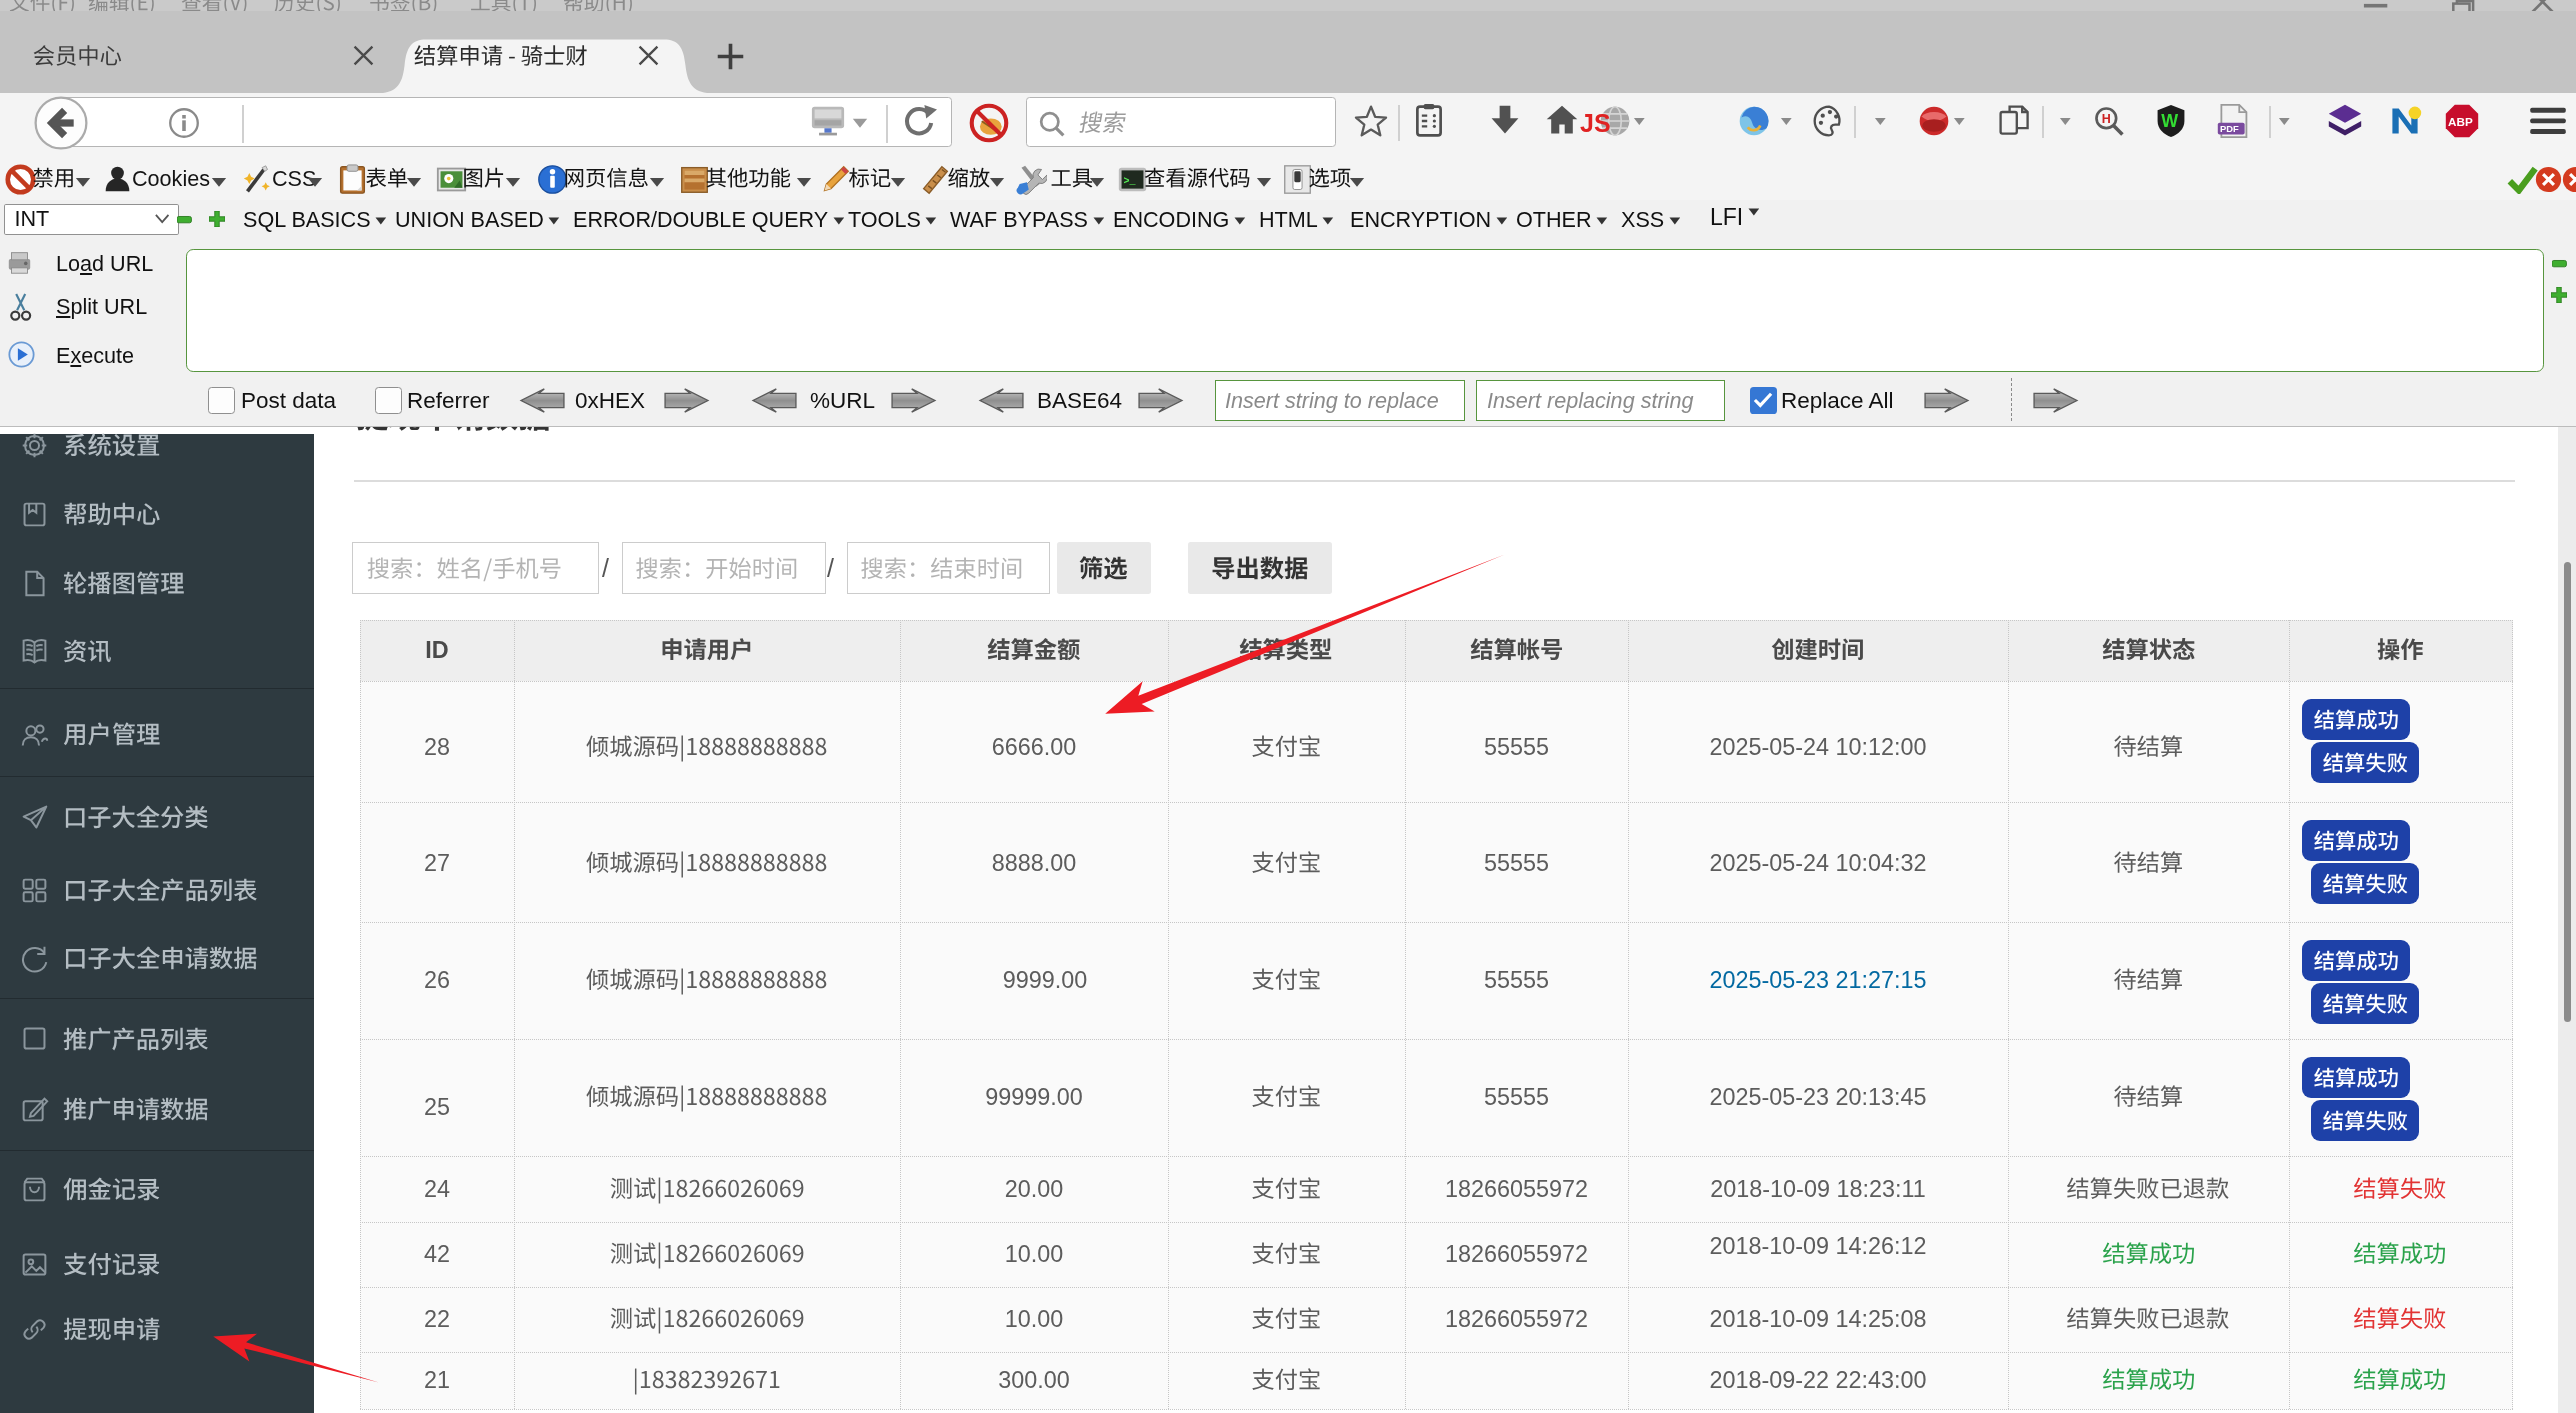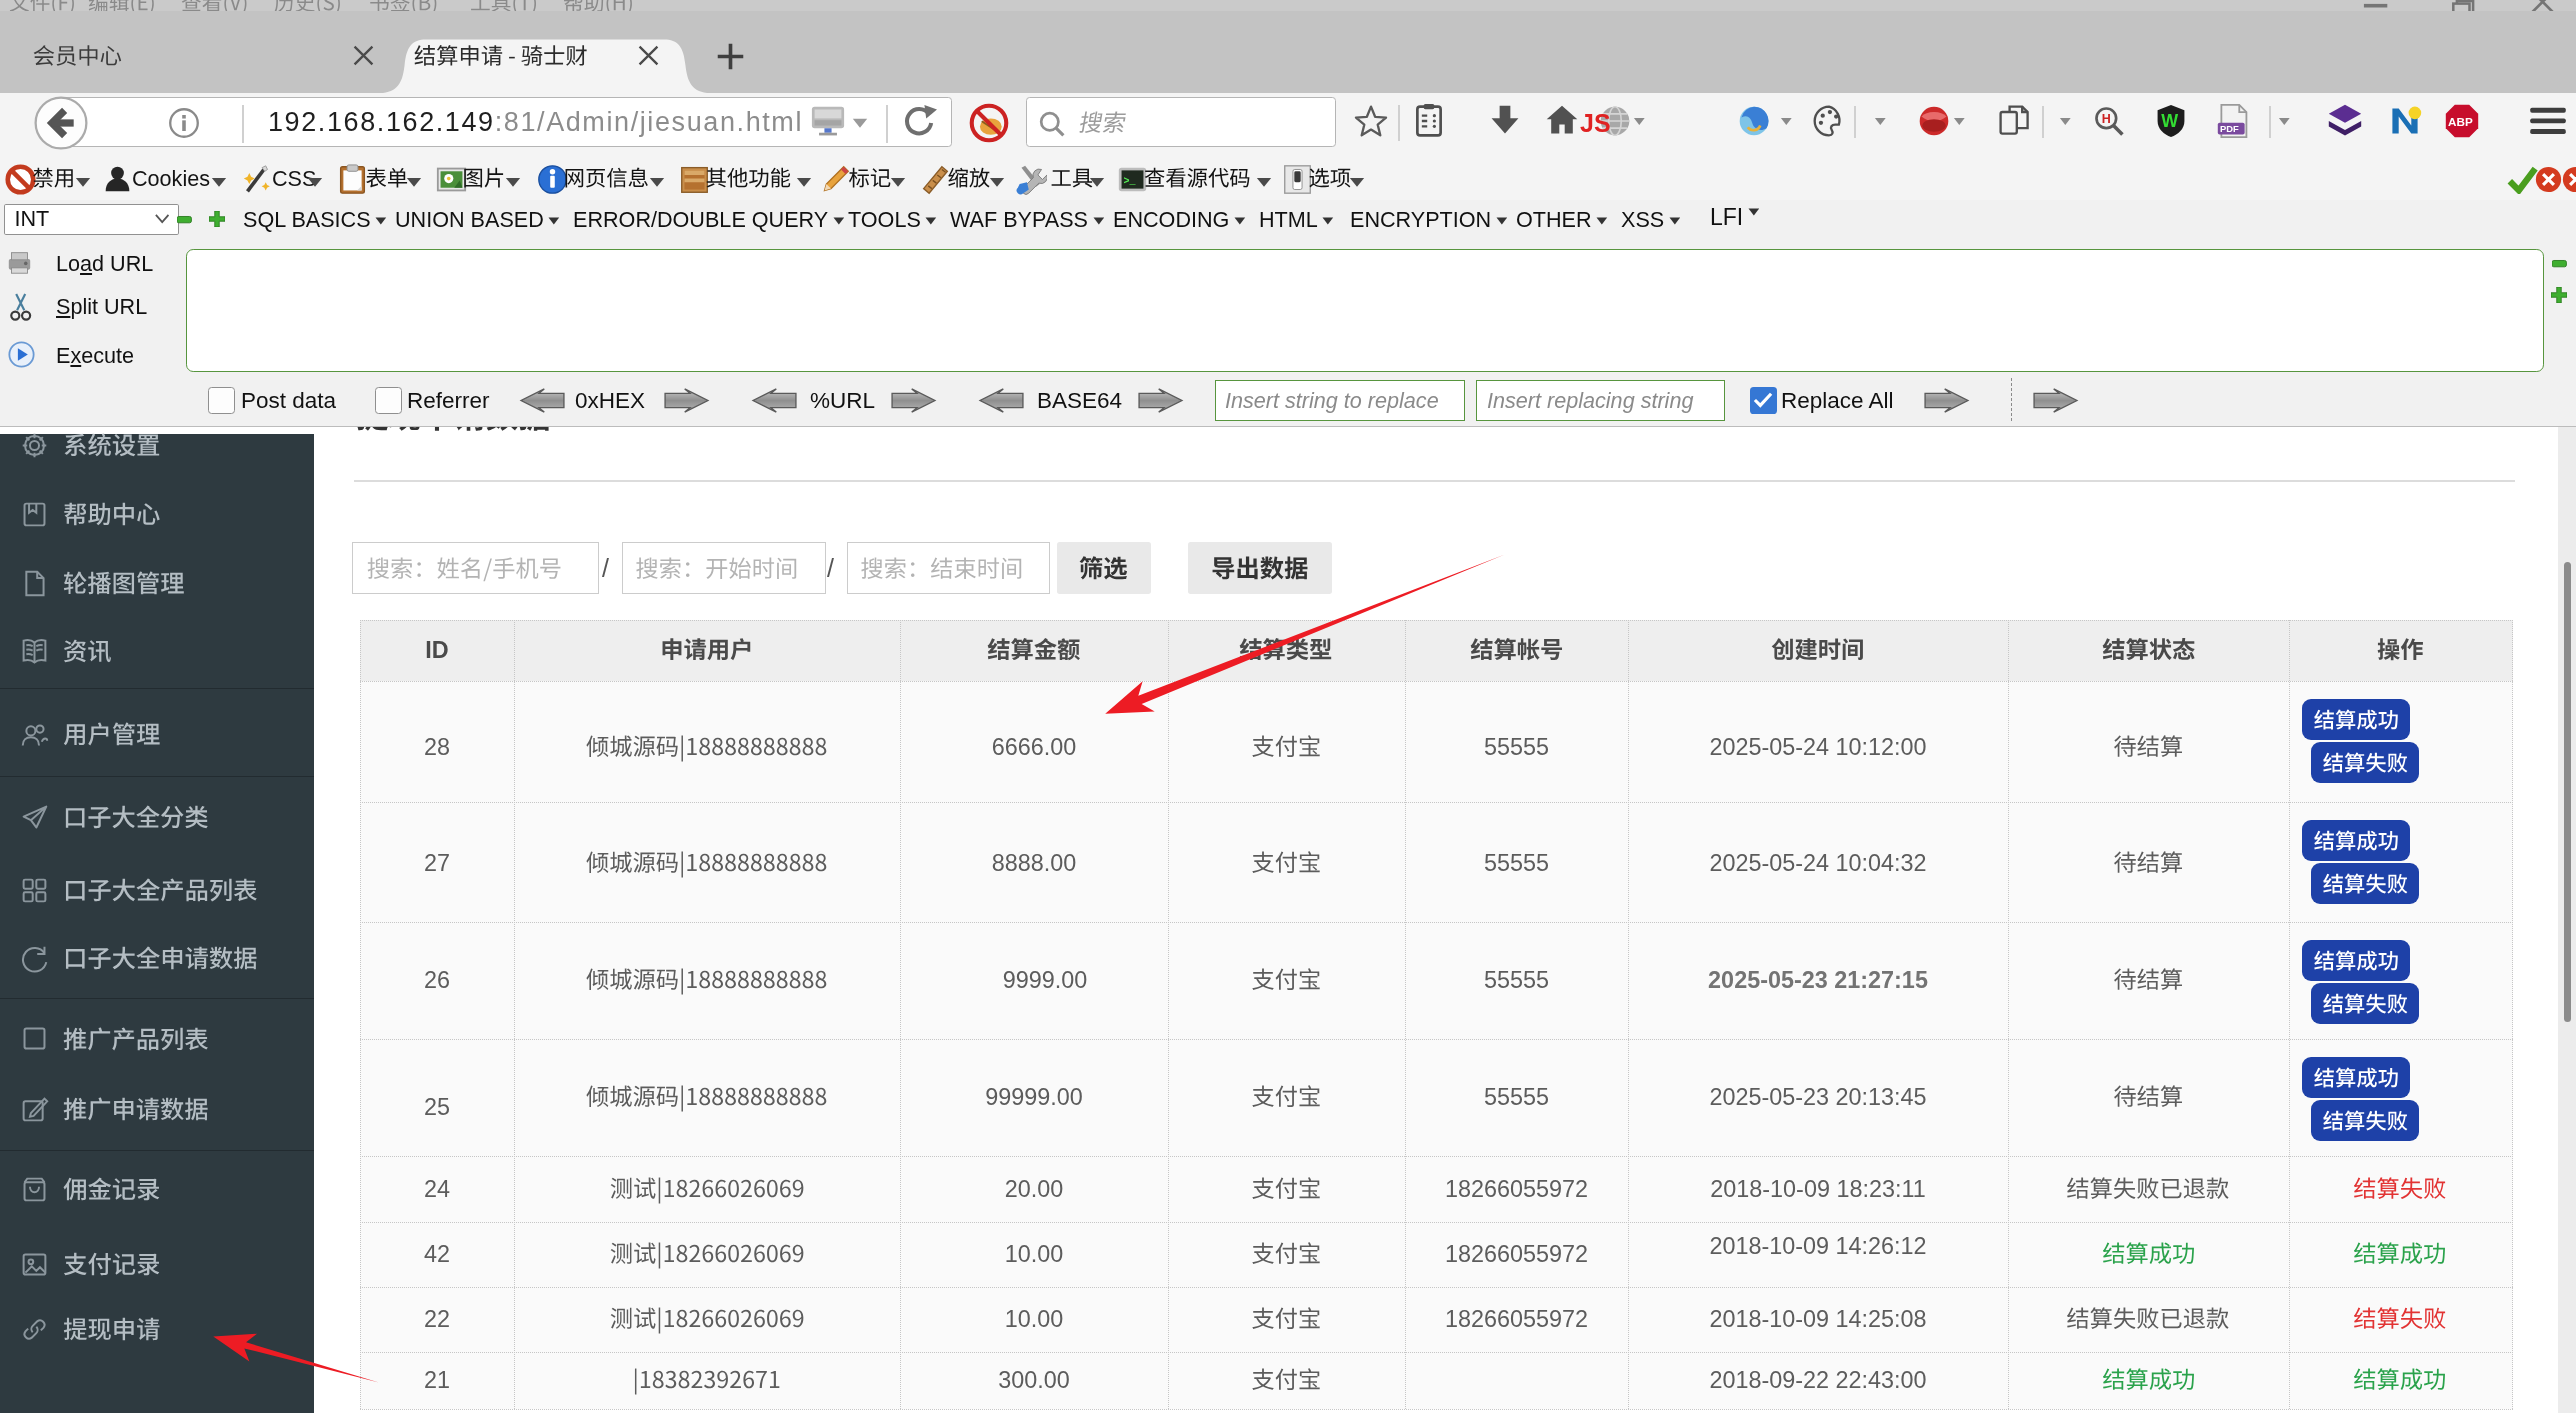--- a/index.html
+++ b/index.html
@@ -300,21 +300,20 @@
       <circle cx="32" cy="32" r="28" fill="#fdfdfd" stroke="#ababab" stroke-width="2.5"></circle>
       <path d="M36 18 L22 32 L36 46" stroke="#555" stroke-width="8" fill="none"></path>
       <rect x="22" y="28" width="24" height="8" fill="#555"></rect>
     </svg>
     <svg style="position:absolute;left:168px;top:107px;" width="32" height="32" viewBox="0 0 36 36">
       <circle cx="18" cy="18" r="15.5" fill="none" stroke="#8a8a8a" stroke-width="2.6"></circle>
       <rect x="16" y="15" width="4" height="12" fill="#8a8a8a"></rect>
       <rect x="16" y="9" width="4" height="4" fill="#8a8a8a"></rect>
     </svg>
     <div style="position:absolute;left:242px;top:105px;width:1.8px;height:38px;background:#d0d0d0;"></div>
-    <div style="position:absolute;left:268px;top:99px;width:685px;height:47px;font-size:27px;color:#222;font-weight:400;text-align:left;line-height:47px;white-space:nowrap;letter-spacing:1.6px;"><span style="color:#1f1f1f">192.168.162.149</span><span style="color:#8c8c8c">:81/Admin/jiesuan.html</span></div>
     <svg style="position:absolute;left:810px;top:105px;" width="36" height="34" viewBox="0 0 40 38">
       <rect x="2" y="2" width="36" height="24" rx="3" fill="#b9b9b9"></rect>
       <rect x="5" y="5" width="30" height="10" fill="#d8d8d8"></rect>
       <rect x="5" y="17" width="30" height="6" fill="#a5a5a5"></rect>
       <rect x="16" y="26" width="8" height="5" fill="#5577cc"></rect>
       <rect x="10" y="31" width="20" height="3" fill="#9a9a9a"></rect>
     </svg>
     <svg style="position:absolute;left:851px;top:117px;" width="18" height="12.6" viewBox="0 0 20 14">
       <path d="M2 2 L18 2 L10 12 Z" fill="#9a9a9a"></path>
     </svg>
@@ -1258,21 +1257,21 @@
     </svg>
     <div style="position:absolute;left:911px;top:962px;width:268px;height:36px;font-size:23.4px;color:#5c5c5c;font-weight:400;text-align:center;line-height:36px;white-space:nowrap;">9999.00</div>
     <svg style="position:absolute;left:1251px;top:961px;overflow:visible" width="76" height="34" viewBox="0 0 84 38">
       <g fill="#5c5c5c" transform="translate(0,30.2) scale(0.026000,-0.026000)">
         <use href="#gR652F" x="0"></use>
         <use href="#gR4ED8" x="1000"></use>
         <use href="#gR5B9D" x="2000"></use>
       </g>
     </svg>
     <div style="position:absolute;left:1405px;top:962px;width:223px;height:36px;font-size:23.4px;color:#5c5c5c;font-weight:400;text-align:center;line-height:36px;white-space:nowrap;">55555</div>
-    <div style="position:absolute;left:1628px;top:962px;width:380px;height:36px;font-size:23.4px;color:#737373;font-weight:700;text-align:center;line-height:36px;white-space:nowrap;">2025-05-23 21:27:15</div>
+    <div style="position:absolute;left:1628px;top:962px;width:380px;height:36px;font-size:23.4px;color:#0369a1;font-weight:400;text-align:center;line-height:36px;white-space:nowrap;">2025-05-23 21:27:15</div>
     <div style="position:absolute;left:360px;top:1079px;width:154px;height:36px;font-size:23.4px;color:#5c5c5c;font-weight:400;text-align:center;line-height:36px;white-space:nowrap;margin-top:10px;">25</div>
     <svg style="position:absolute;left:585px;top:1078px;overflow:visible" width="249" height="34" viewBox="0 0 276 38">
       <g fill="#5c5c5c" transform="translate(0,30.2) scale(0.026000,-0.026000)">
         <use href="#gR503E" x="0"></use>
         <use href="#gR57CE" x="1000"></use>
         <use href="#gR6E90" x="2000"></use>
         <use href="#gR7801" x="3000"></use>
         <use href="#gR007C" x="4000"></use>
         <use href="#gR0031" x="4270"></use>
         <use href="#gR0038" x="4825"></use>

